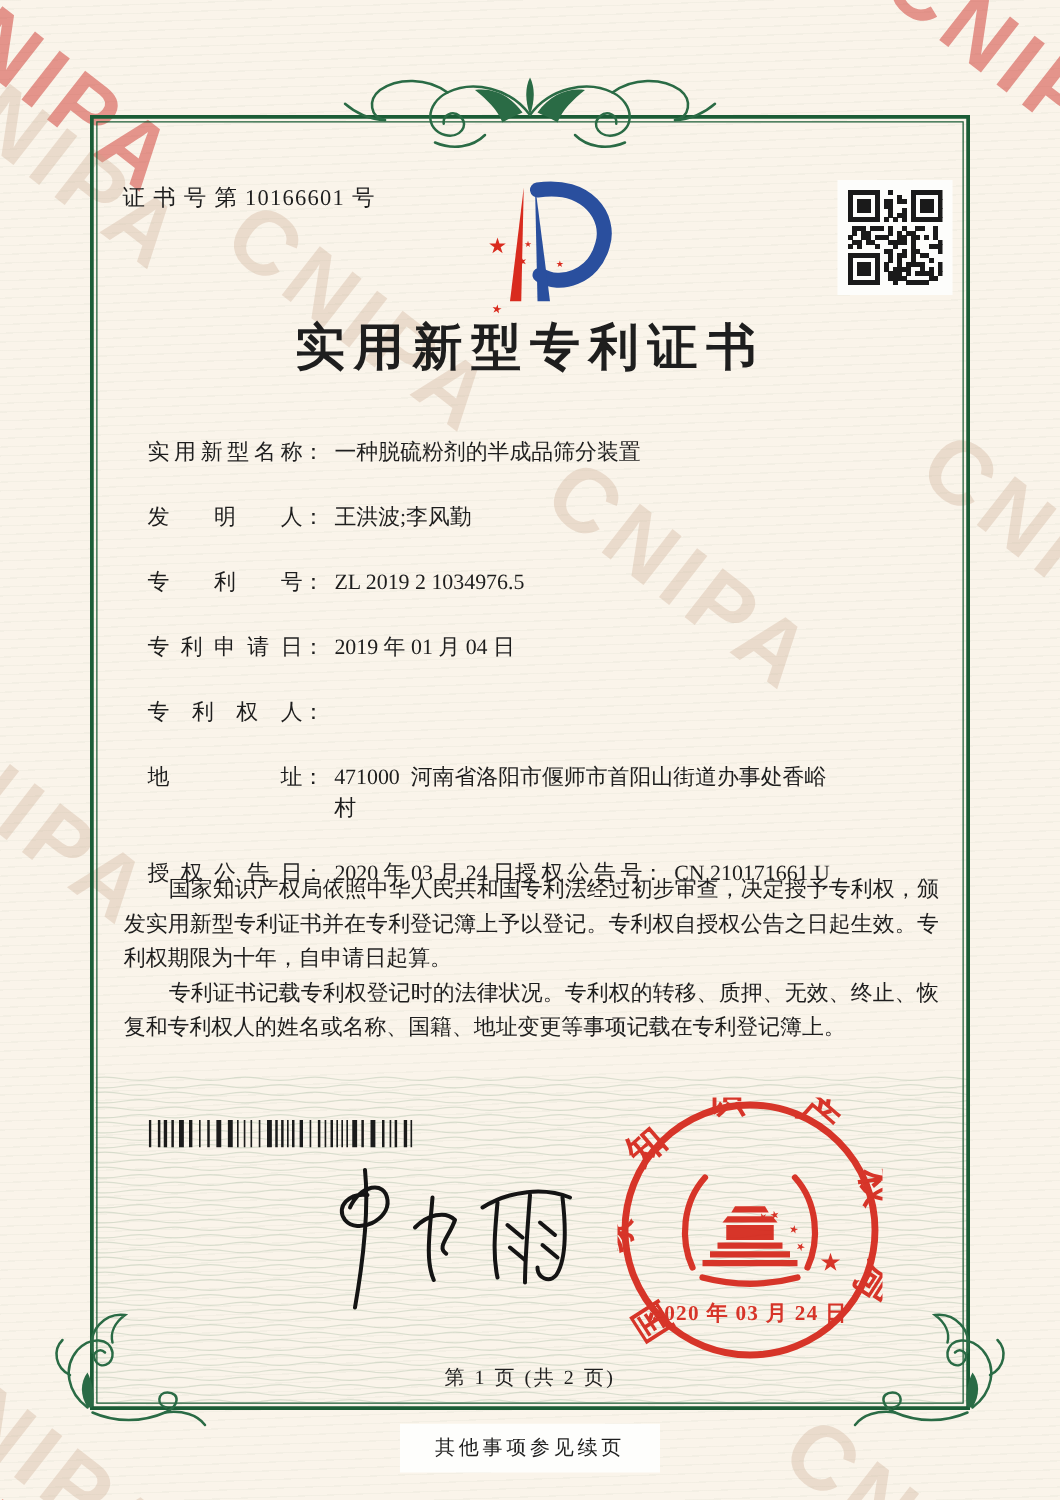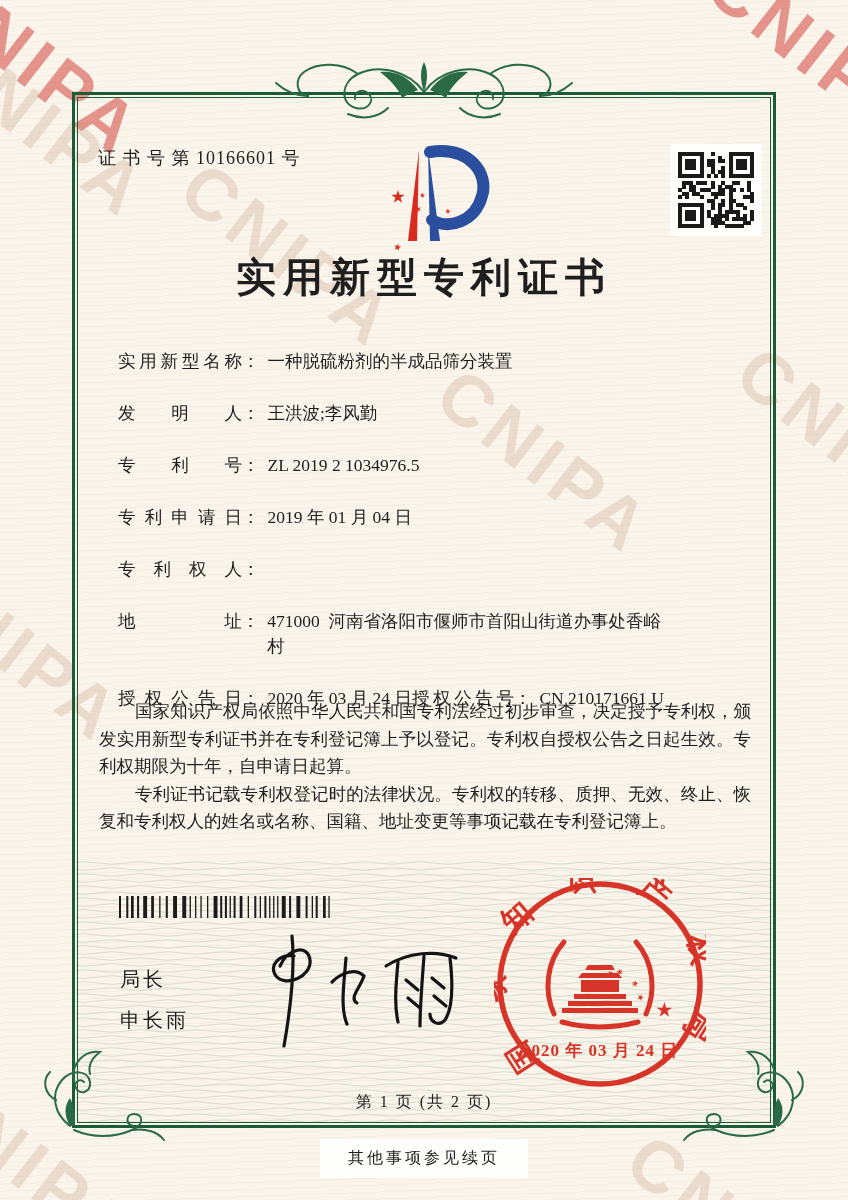--- a/index.html
+++ b/index.html
@@ -419,24 +419,20 @@
         <rect x="162.80" y="0" width="3.90" height="22" fill="#1b1b1b"></rect>
         <rect x="170.10" y="0" width="2.00" height="22" fill="#1b1b1b"></rect>
         <rect x="177.40" y="0" width="3.90" height="22" fill="#1b1b1b"></rect>
         <rect x="186.60" y="0" width="2.00" height="22" fill="#1b1b1b"></rect>
         <rect x="192.70" y="0" width="1.30" height="22" fill="#1b1b1b"></rect>
         <rect x="196.70" y="0" width="2.00" height="22" fill="#1b1b1b"></rect>
         <rect x="204.00" y="0" width="2.70" height="22" fill="#1b1b1b"></rect>
         <rect x="209.40" y="0" width="1.30" height="22" fill="#1b1b1b"></rect>
       </svg>
 
-    <div class="director">
-      <div>局长</div>
-      <div>申长雨</div>
-    </div>
 
     <svg class="sig" width="240" height="120" viewBox="0 0 240 120">
       <g stroke="#141414" stroke-width="3.2" fill="none" stroke-linecap="round" stroke-linejoin="round">
         <path d="M52,34 C60,16 80,12 82,28 C84,44 58,56 48,44 C40,33 52,22 66,24"></path>
         <path d="M64,4 C67,34 63,74 56,114"></path>
         <path d="M118,26 C116,52 112,76 119,92"></path>
         <path d="M104,50 C114,40 128,36 136,44 C131,58 121,66 129,71"></path>
         <path d="M158,34 C180,20 208,18 228,26"></path>
         <path d="M170,30 C168,52 166,72 170,90"></path>
         <path d="M196,24 C194,50 192,76 192,94"></path>

